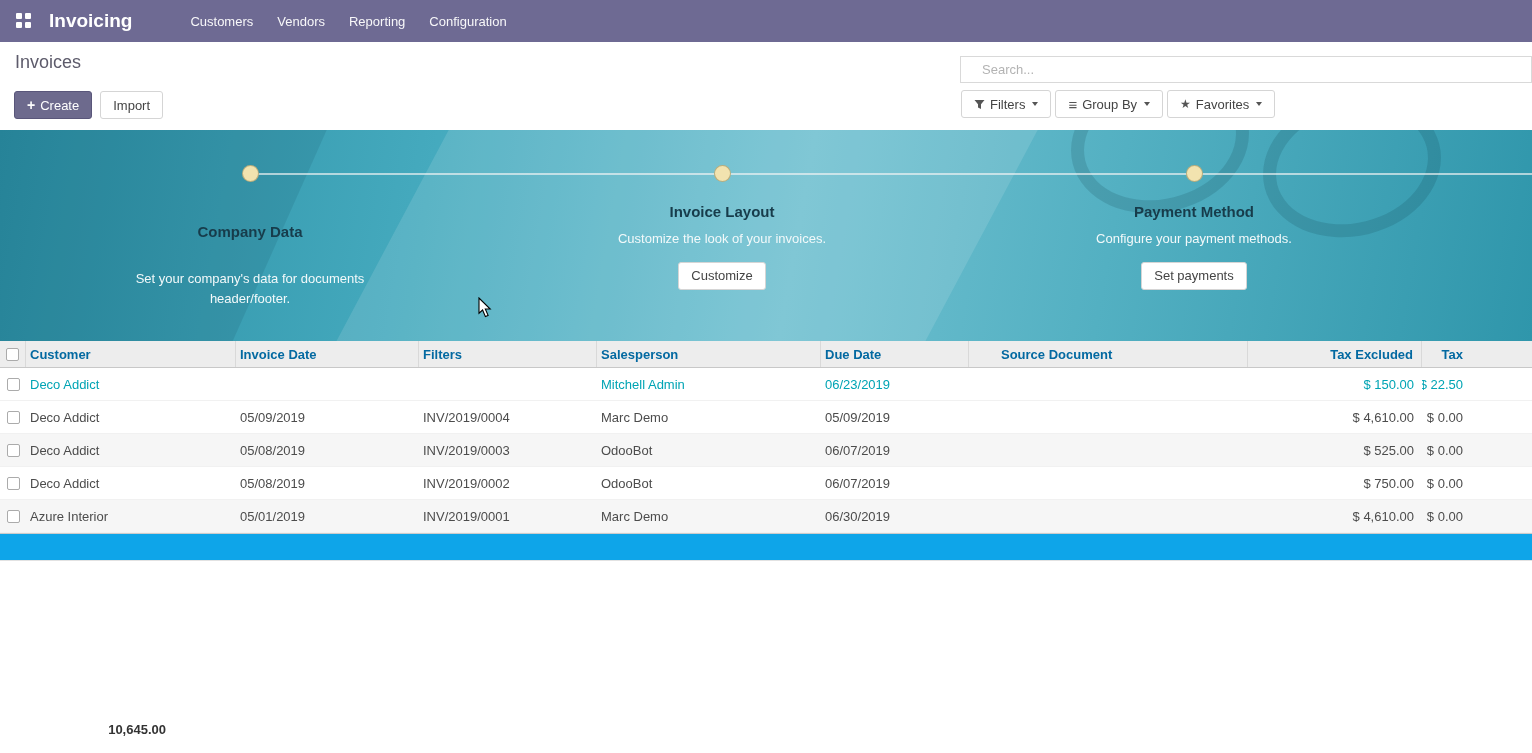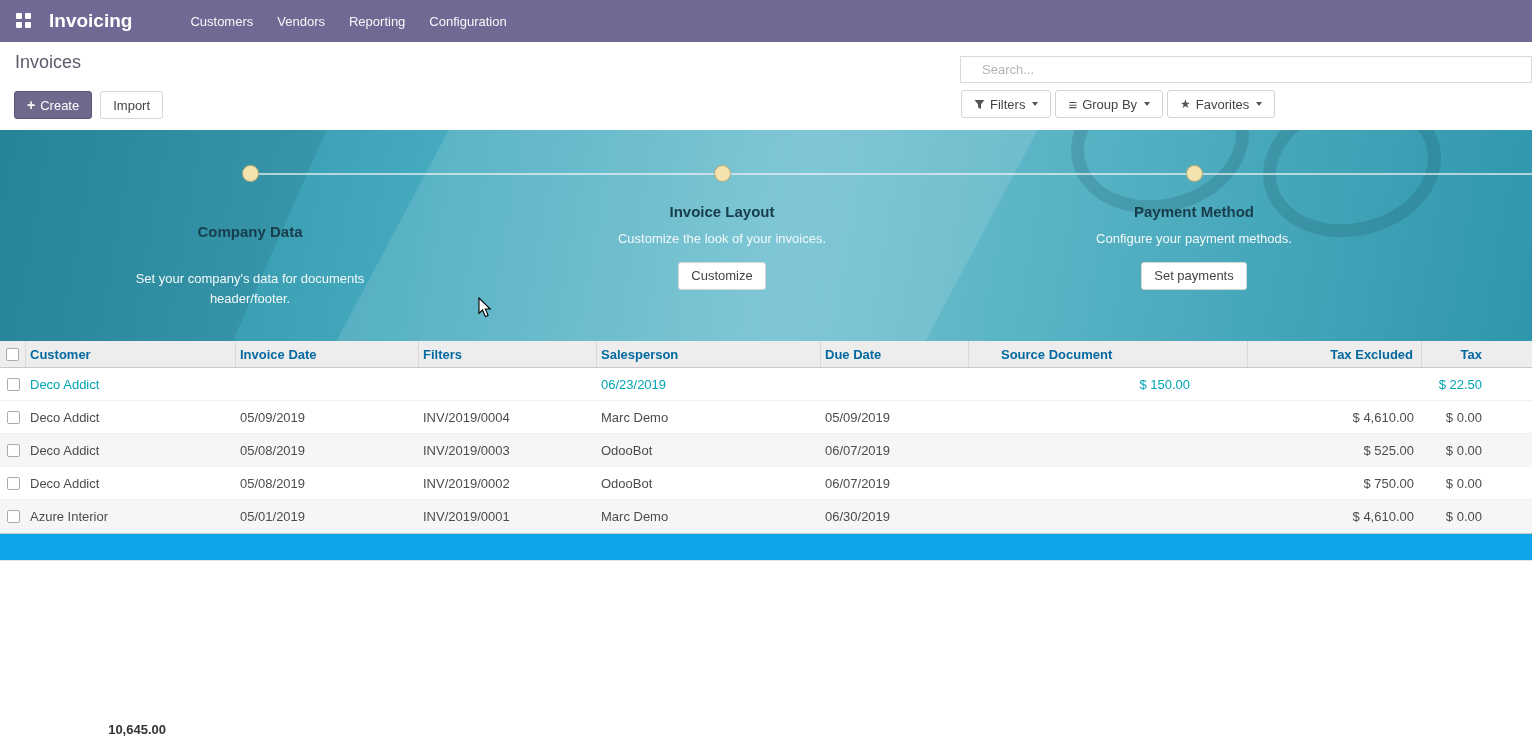--- a/index.html
+++ b/index.html
@@ -69,21 +69,21 @@
   .list-view { width:100%; }
   .cell { display:flex; align-items:center; height:100%; padding-left:4px; overflow:hidden; white-space:nowrap; }
   .c0 { width:26px; justify-content:center; padding-left:0; flex:none; }
   .c1 { width:210px; flex:none; }
   .c2 { width:183px; flex:none; }
   .c3 { width:178px; flex:none; }
   .c4 { width:224px; flex:none; }
   .c5 { width:148px; flex:none; }
   .c6 { width:251px; flex:none;margin-left:28px; }
   .c7 { width:174px; flex:none; justify-content:flex-end; padding-right:8px; }
-  .c8 { flex:1; justify-content:flex-end; padding-right:50px; }
+  .c8 { flex:1; justify-content:flex-end; padding-right:69px; }
   .lv-header {
     display:flex; height:27px; background:#ededed; border-bottom:1px solid #c8c8c8;
     font-weight:bold; color:#0369a1;
   }
   .lv-header .cell { border-right:1px solid #d9d9d9; cursor:pointer; }
   .lv-header .cell:last-child { border-right:none; }
   .checkbox { width:13px; height:13px; border:1px solid #ababab; border-radius:2px; background:#fff; display:inline-block; cursor:pointer; }
   .lv-row { display:flex; height:33px; border-bottom:1px solid #f1f1f1; background:#fff; cursor:pointer; }
   .lv-body .lv-row:nth-child(odd):not(:first-child) { background:#f6f6f6; }
   .lv-row.highlight .cell { color:var(--teal,#00a4b4); }
@@ -198,20 +198,21 @@
   </div>
 
   <div class="lv-body">
   <div class="lv-row highlight">
     <div class="cell c0">
       <span class="checkbox"></span>
     </div>
     <div class="cell c1 customer-link">Deco Addict</div>
     <div class="cell c2"></div>
     <div class="cell c3"></div>
+    <div class="cell c4">Mitchell Admin</div>
     <div class="cell c5">06/23/2019</div>
     <div class="cell c6"></div>
     <div class="cell c7">$ 150.00</div>
     <div class="cell c8">$ 22.50</div>
   </div>
 
   <div class="lv-row">
     <div class="cell c0">
       <span class="checkbox"></span>
     </div>

